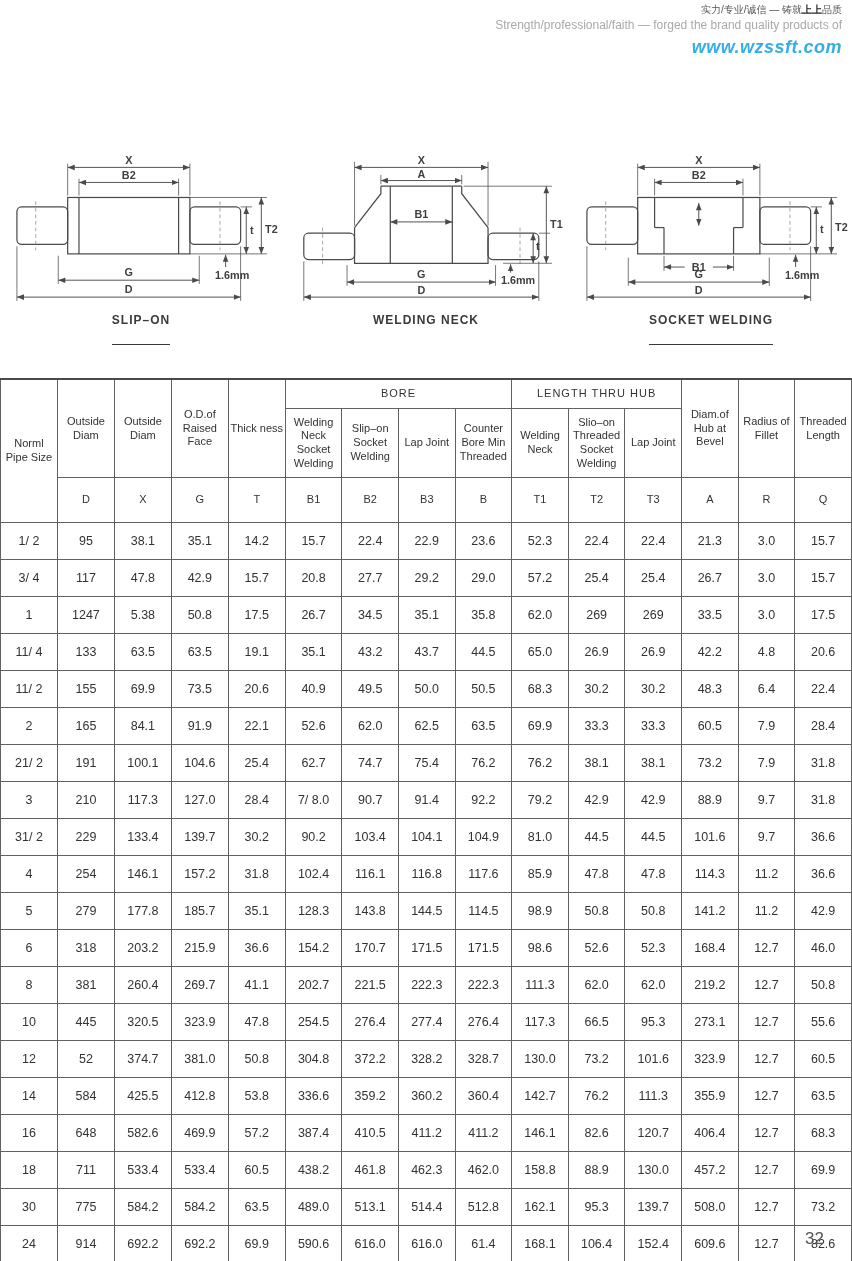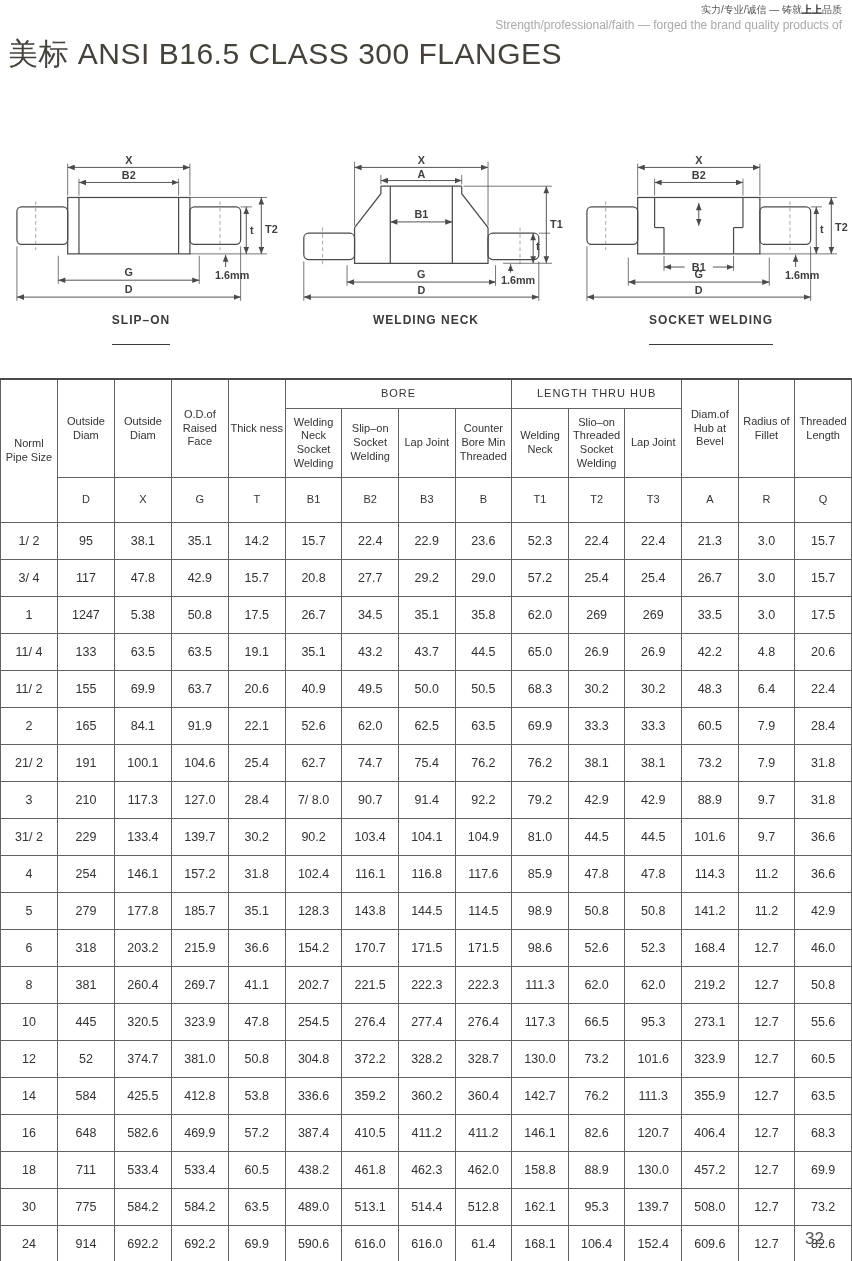--- a/index.html
+++ b/index.html
@@ -43,23 +43,23 @@
   .page-num { position:absolute; top:1229px; right:28px; font-size:17px; color:#555; }
 </style>
 </head>
 <body>
 
 <div class="page">
 
   <div class="brand">
     <div class="cn"><span>实力/专业/诚信 — 铸就</span><span class="bold">上上</span><span>品质</span></div>
     <div class="en">Strength/professional/faith — forged the brand quality products of</div>
+    <div class="site">www.wzssft.com</div>
   </div>
 
-  <div class="title">美标 ANSI B16.5 CLASS 300 FLANGES</div>
 
   <div class="diagrams">
 
     <div class="diagram">
       <svg width="282" height="153" viewBox="0 0 300 162">
         <defs>
           <marker id="ae" orient="auto" markerWidth="10" markerHeight="8" refX="7.5" refY="3">
               <path d="M0,0 L7.5,3 L0,6 Z" fill="#4a4a4a"></path>
             </marker>
           <marker id="as" orient="auto" markerWidth="10" markerHeight="8" refX="0.5" refY="3">
@@ -341,21 +341,21 @@
           <td>26.9</td>
           <td>26.9</td>
           <td>42.2</td>
           <td>4.8</td>
           <td>20.6</td>
         </tr>
         <tr>
           <td>11/ 2</td>
           <td>155</td>
           <td>69.9</td>
-          <td>63.7</td>
+          <td>73.5</td>
           <td>20.6</td>
           <td>40.9</td>
           <td>49.5</td>
           <td>50.0</td>
           <td>50.5</td>
           <td>68.3</td>
           <td>30.2</td>
           <td>30.2</td>
           <td>48.3</td>
           <td>6.4</td>

